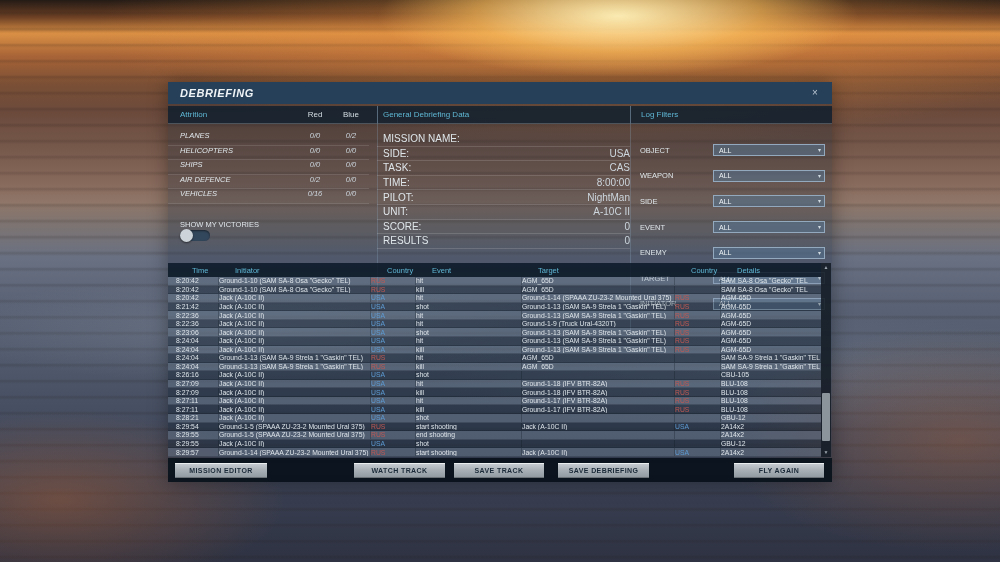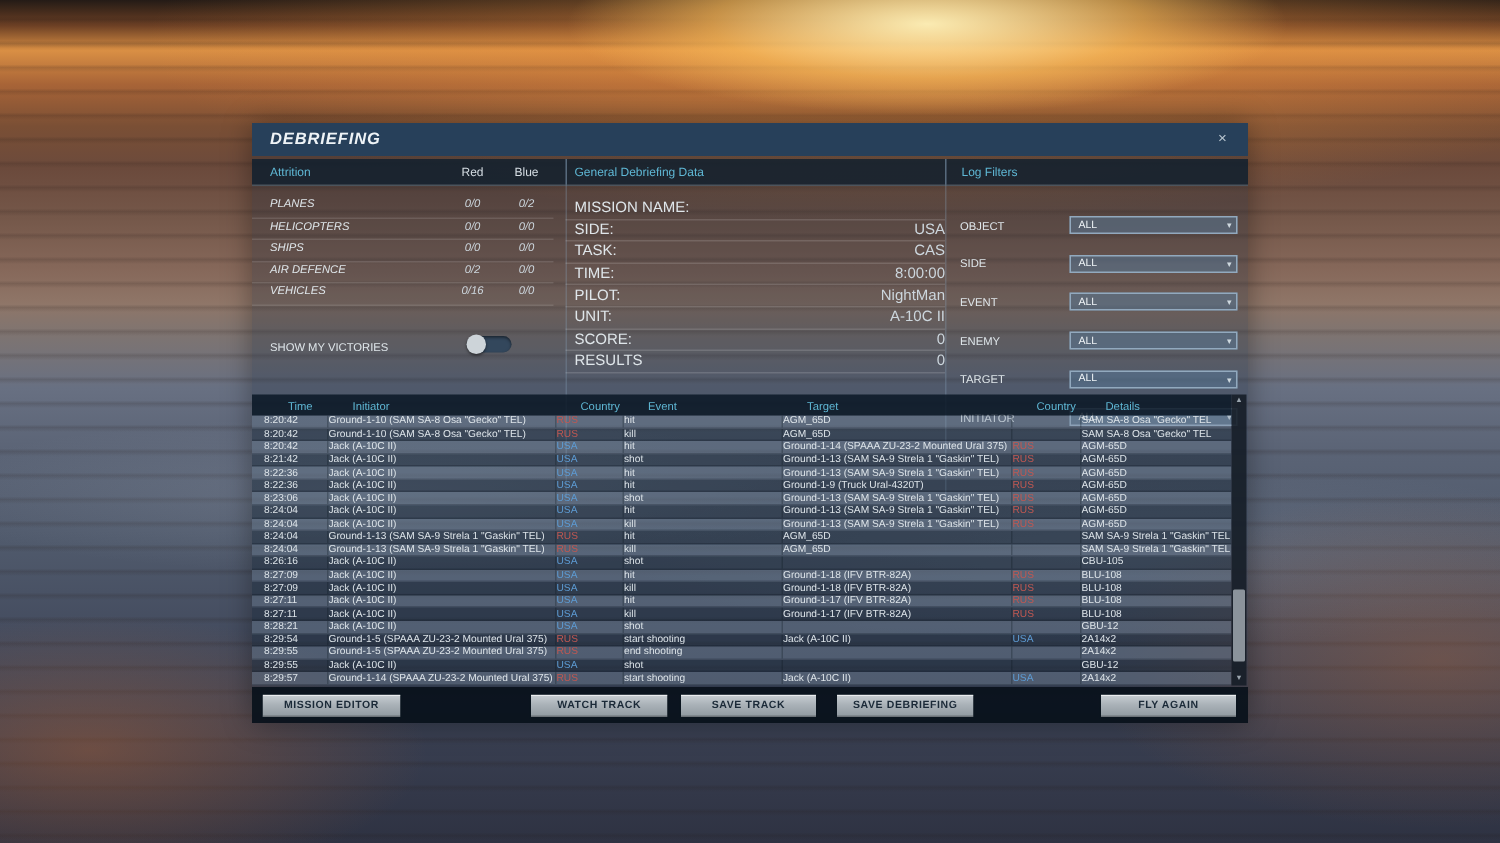--- a/index.html
+++ b/index.html
@@ -47,21 +47,21 @@
   .colsep-area { position:absolute; top:24px; height:226px; border-left:1px solid rgba(140,170,195,0.28); }
 
   
   .attr-rows { position:absolute; left:0; top:49px; width:209px; }
   .attr-row { height:14.6px; display:flex; font-size:7.5px;
               border-bottom:1px solid rgba(255,255,255,0.12); margin:0 8px 0 0; padding-left:12px;font-style:italic; }
   .attr-row .lbl { flex:1; color:#dfe6ea; }
   .attr-row .v { width:36px; text-align:center; color:#ccd6dd; }
 
   .victories { position:absolute; left:0; top:138px; width:209px; height:16px;
-               display:flex; align-items:flex-end; font-size:7.5px; padding-left:12px; }
+               display:flex; align-items:flex-start; font-size:7.5px; padding-left:12px;flex-direction:column; }
   .victories .lbl { flex:1; }
   .toggle { position:relative; width:30px; height:13px; margin-right:36px; cursor:pointer; }
   .toggle .track { position:absolute; left:0; top:1px; width:30px; height:11px; border-radius:6px;
                    background:#324burgh; background:#33475c; box-shadow:inset 0 1px 2px rgba(0,0,0,0.5); }
   .toggle .knob { position:absolute; left:0; top:0; width:13px; height:13px; border-radius:50%;
                   background:#cdd4d9; box-shadow:0 1px 2px rgba(0,0,0,0.5); }
 
   
   .gdd-rows { position:absolute; left:209px; top:50px; width:253px; }
   .gdd-row { height:14.6px; display:flex; align-items:center; font-size:10px;
@@ -208,20 +208,27 @@
 
   <div class="filter-rows" id="filter-rows">
       <div class="filter-row">
         <span class="lbl">OBJECT</span>
         <div class="dropdown">
           <span>ALL</span>
           <span class="dd-arrow">▾</span>
         </div>
       </div>
       <div class="filter-row">
+        <span class="lbl">WEAPON</span>
+        <div class="dropdown">
+          <span>ALL</span>
+          <span class="dd-arrow">▾</span>
+        </div>
+      </div>
+      <div class="filter-row">
         <span class="lbl">SIDE</span>
         <div class="dropdown">
           <span>ALL</span>
           <span class="dd-arrow">▾</span>
         </div>
       </div>
       <div class="filter-row">
         <span class="lbl">EVENT</span>
         <div class="dropdown">
           <span>ALL</span>

